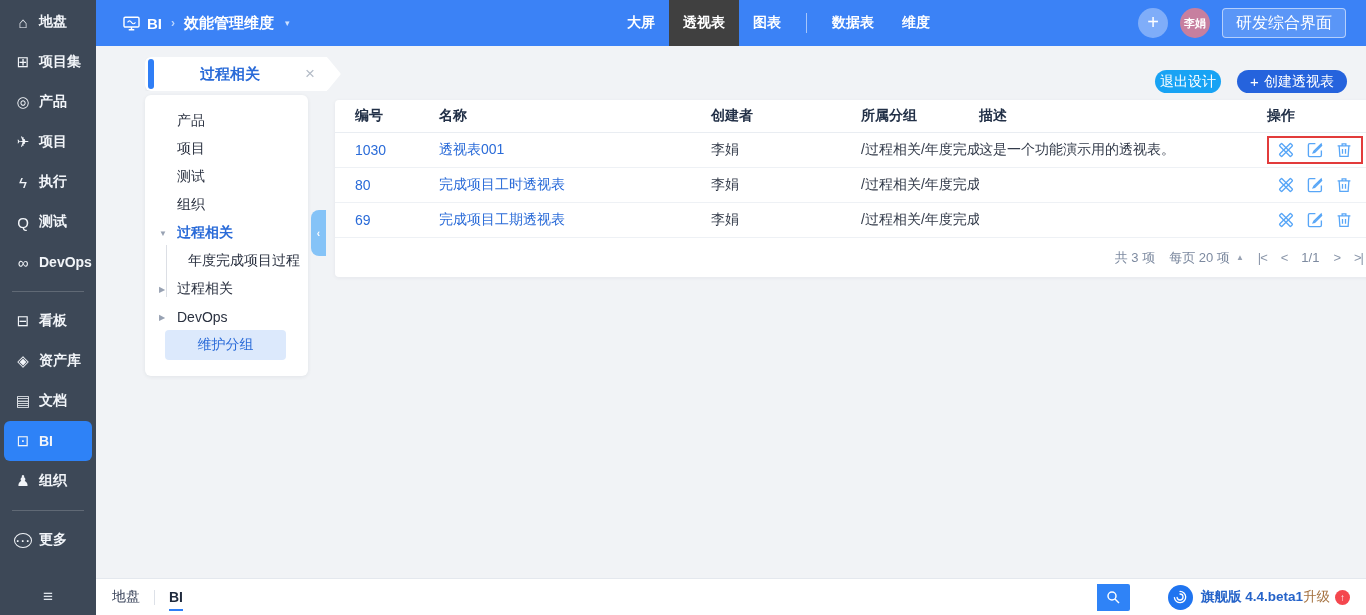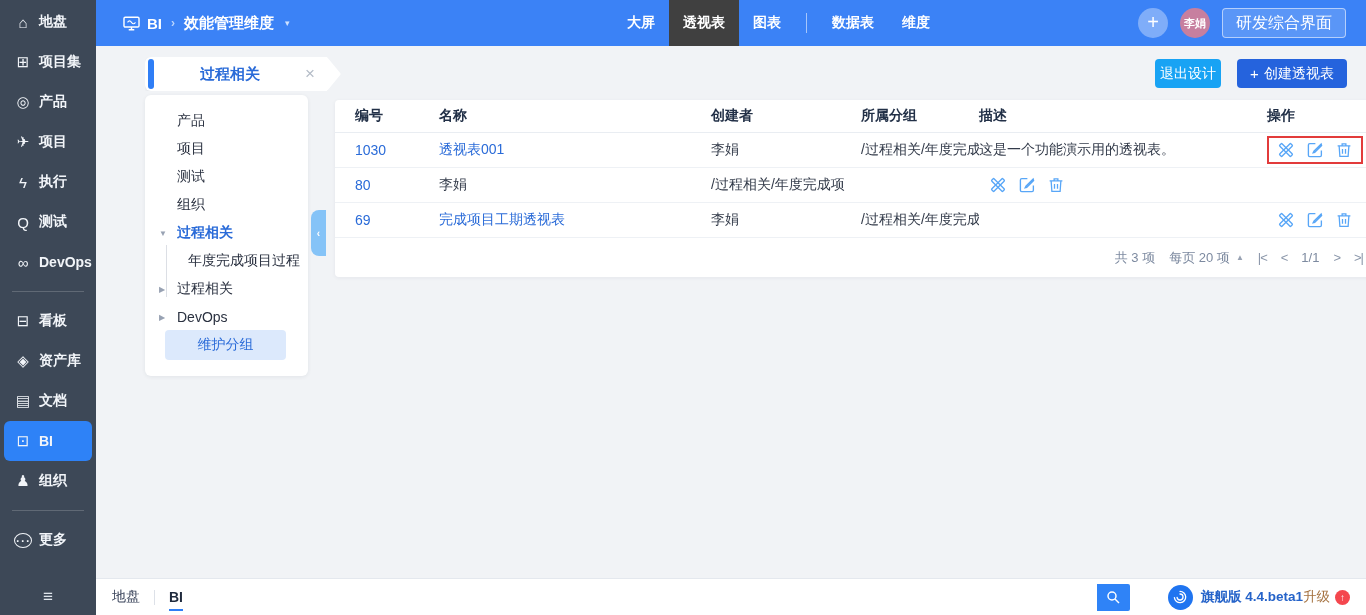--- a/index.html
+++ b/index.html
@@ -52,21 +52,21 @@
     background:#f1f3f6;margin-left:27px; }
   .group-tab { position:absolute; left:22px; top:11px; width:196px; height:34px;
     background:#fff; border-radius:6px 0 0 6px;
     clip-path:polygon(0 0, calc(100% - 14px) 0, 100% 50%, calc(100% - 14px) 100%, 0 100%);
     display:flex; align-items:center; box-shadow:0 1px 3px rgba(30,40,60,.08); }
   .group-tab::before { content:""; position:absolute; left:3px; top:2px; bottom:2px;
     width:6px; border-radius:3px; background:#2f7ef6; }
   .group-tab-label { flex:1; text-align:center; color:#2a6bd8; font-size:15px;
     font-weight:700; padding-left:10px; }
   .group-tab-close { color:#b4bcc7; font-size:17px; margin-right:26px; cursor:pointer; }
-  .btn { position:absolute; top:13px; height:29px; border-radius:4px; color:#fff;
+  .btn { position:absolute; top:24px; height:23px; border-radius:12px; color:#fff;
     font-size:14px; display:flex; align-items:center; justify-content:center;
     cursor:pointer; border:none; }
   .btn-exit { right:145px; width:66px; background:#18a3f4; }
   .btn-create { right:19px; width:110px; background:#2563dd; }
   .btn-create .plus { font-size:15px; margin-right:5px; font-weight:400; }
 
   
   .tree-card { position:absolute; left:22px; top:49px; width:163px; height:281px;
     background:#fff; border-radius:6px; box-shadow:0 1px 4px rgba(30,40,60,.07);
     padding-top:12px; }
@@ -292,20 +292,21 @@
             </svg>
           <svg width="18" height="18" viewBox="0 0 24 24" fill="none" stroke="currentColor" stroke-width="1.7">
               <path d="M3.5 6.5h17M9.5 6V3.8h5V6M5.5 6.5l1 14h11l1-14M10 10.5v6.5M14 10.5v6.5"></path>
             </svg>
         </span>
       </span>
     </div>
 
     <div class="t-row t-body">
       <span class="cell-id"><a>80</a></span>
+      <span class="cell-name"><a>完成项目工时透视表</a></span>
       <span>李娟</span>
       <span class="cell-group">/过程相关/年度完成项</span>
       <span></span>
       <span class="cell-ops">
         <span class="ops-box">
           <svg width="18" height="18" viewBox="0 0 24 24" fill="none" stroke="currentColor" stroke-width="1.8">
               <rect x="9.8" y="1.5" width="4.4" height="21" rx="1.2" transform="rotate(45 12 12)"></rect>
               <rect x="9.8" y="1.5" width="4.4" height="21" rx="1.2" transform="rotate(-45 12 12)"></rect>
             </svg>
           <svg width="18" height="18" viewBox="0 0 24 24" fill="none" stroke="currentColor" stroke-width="1.8">

